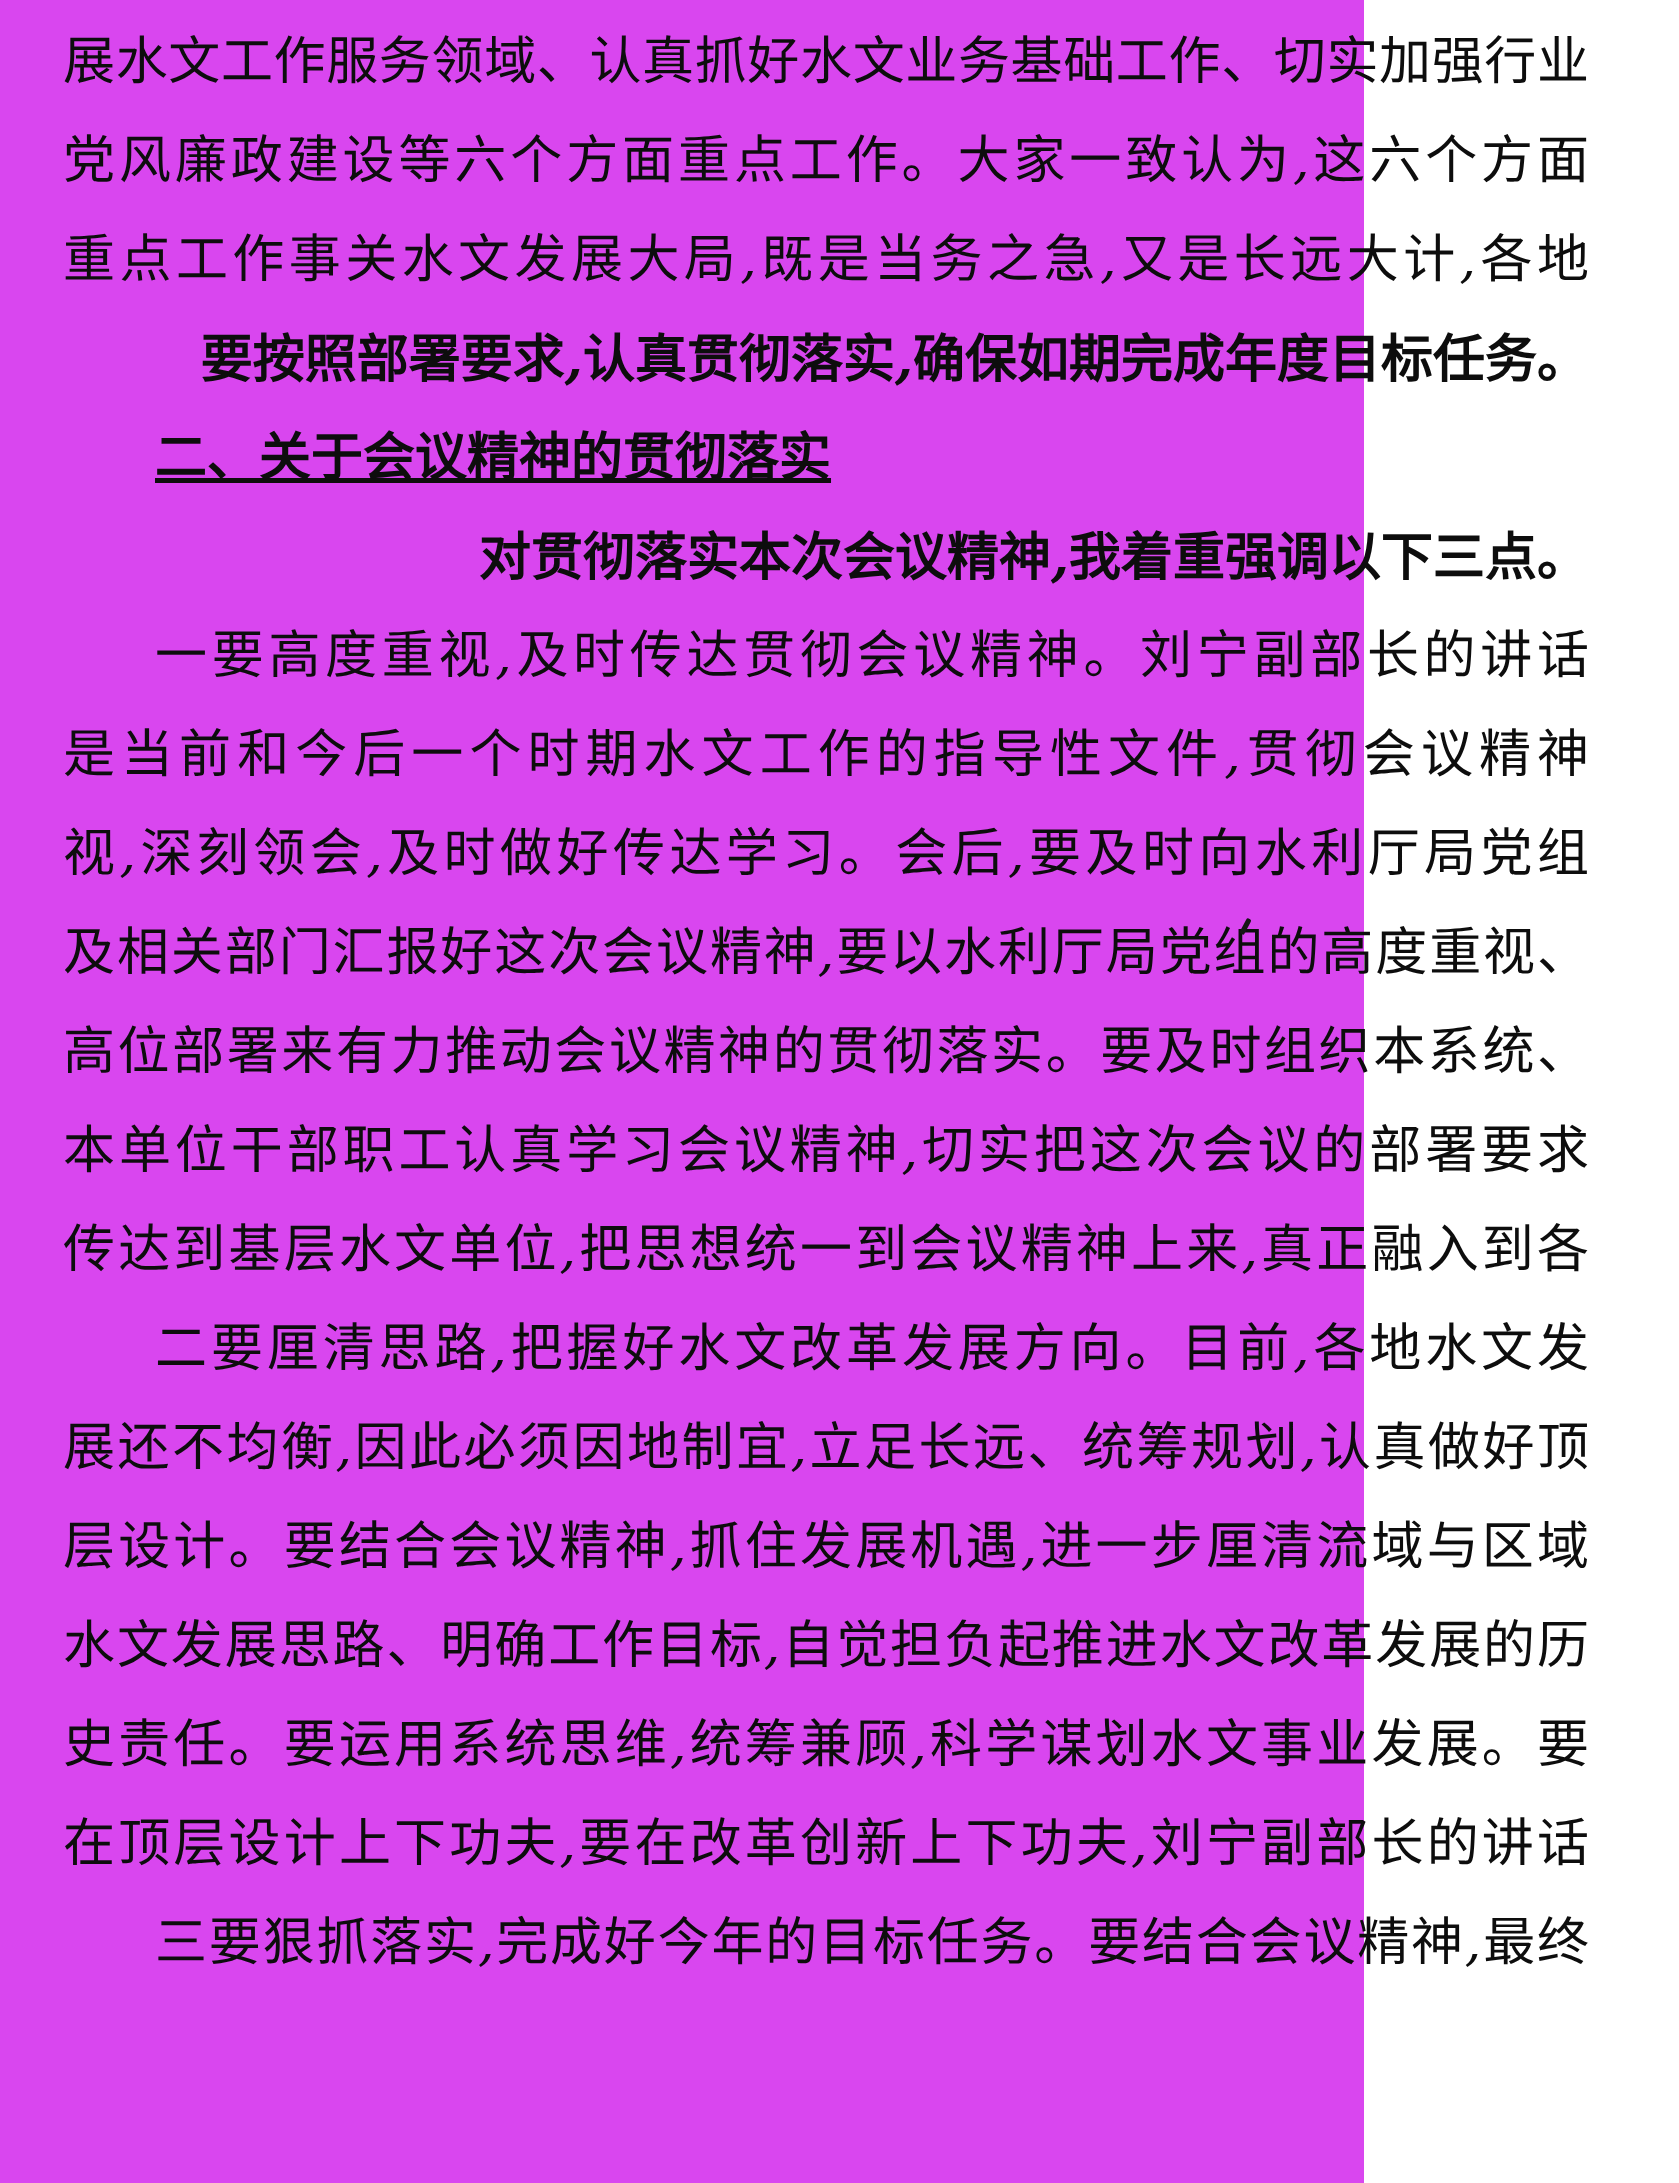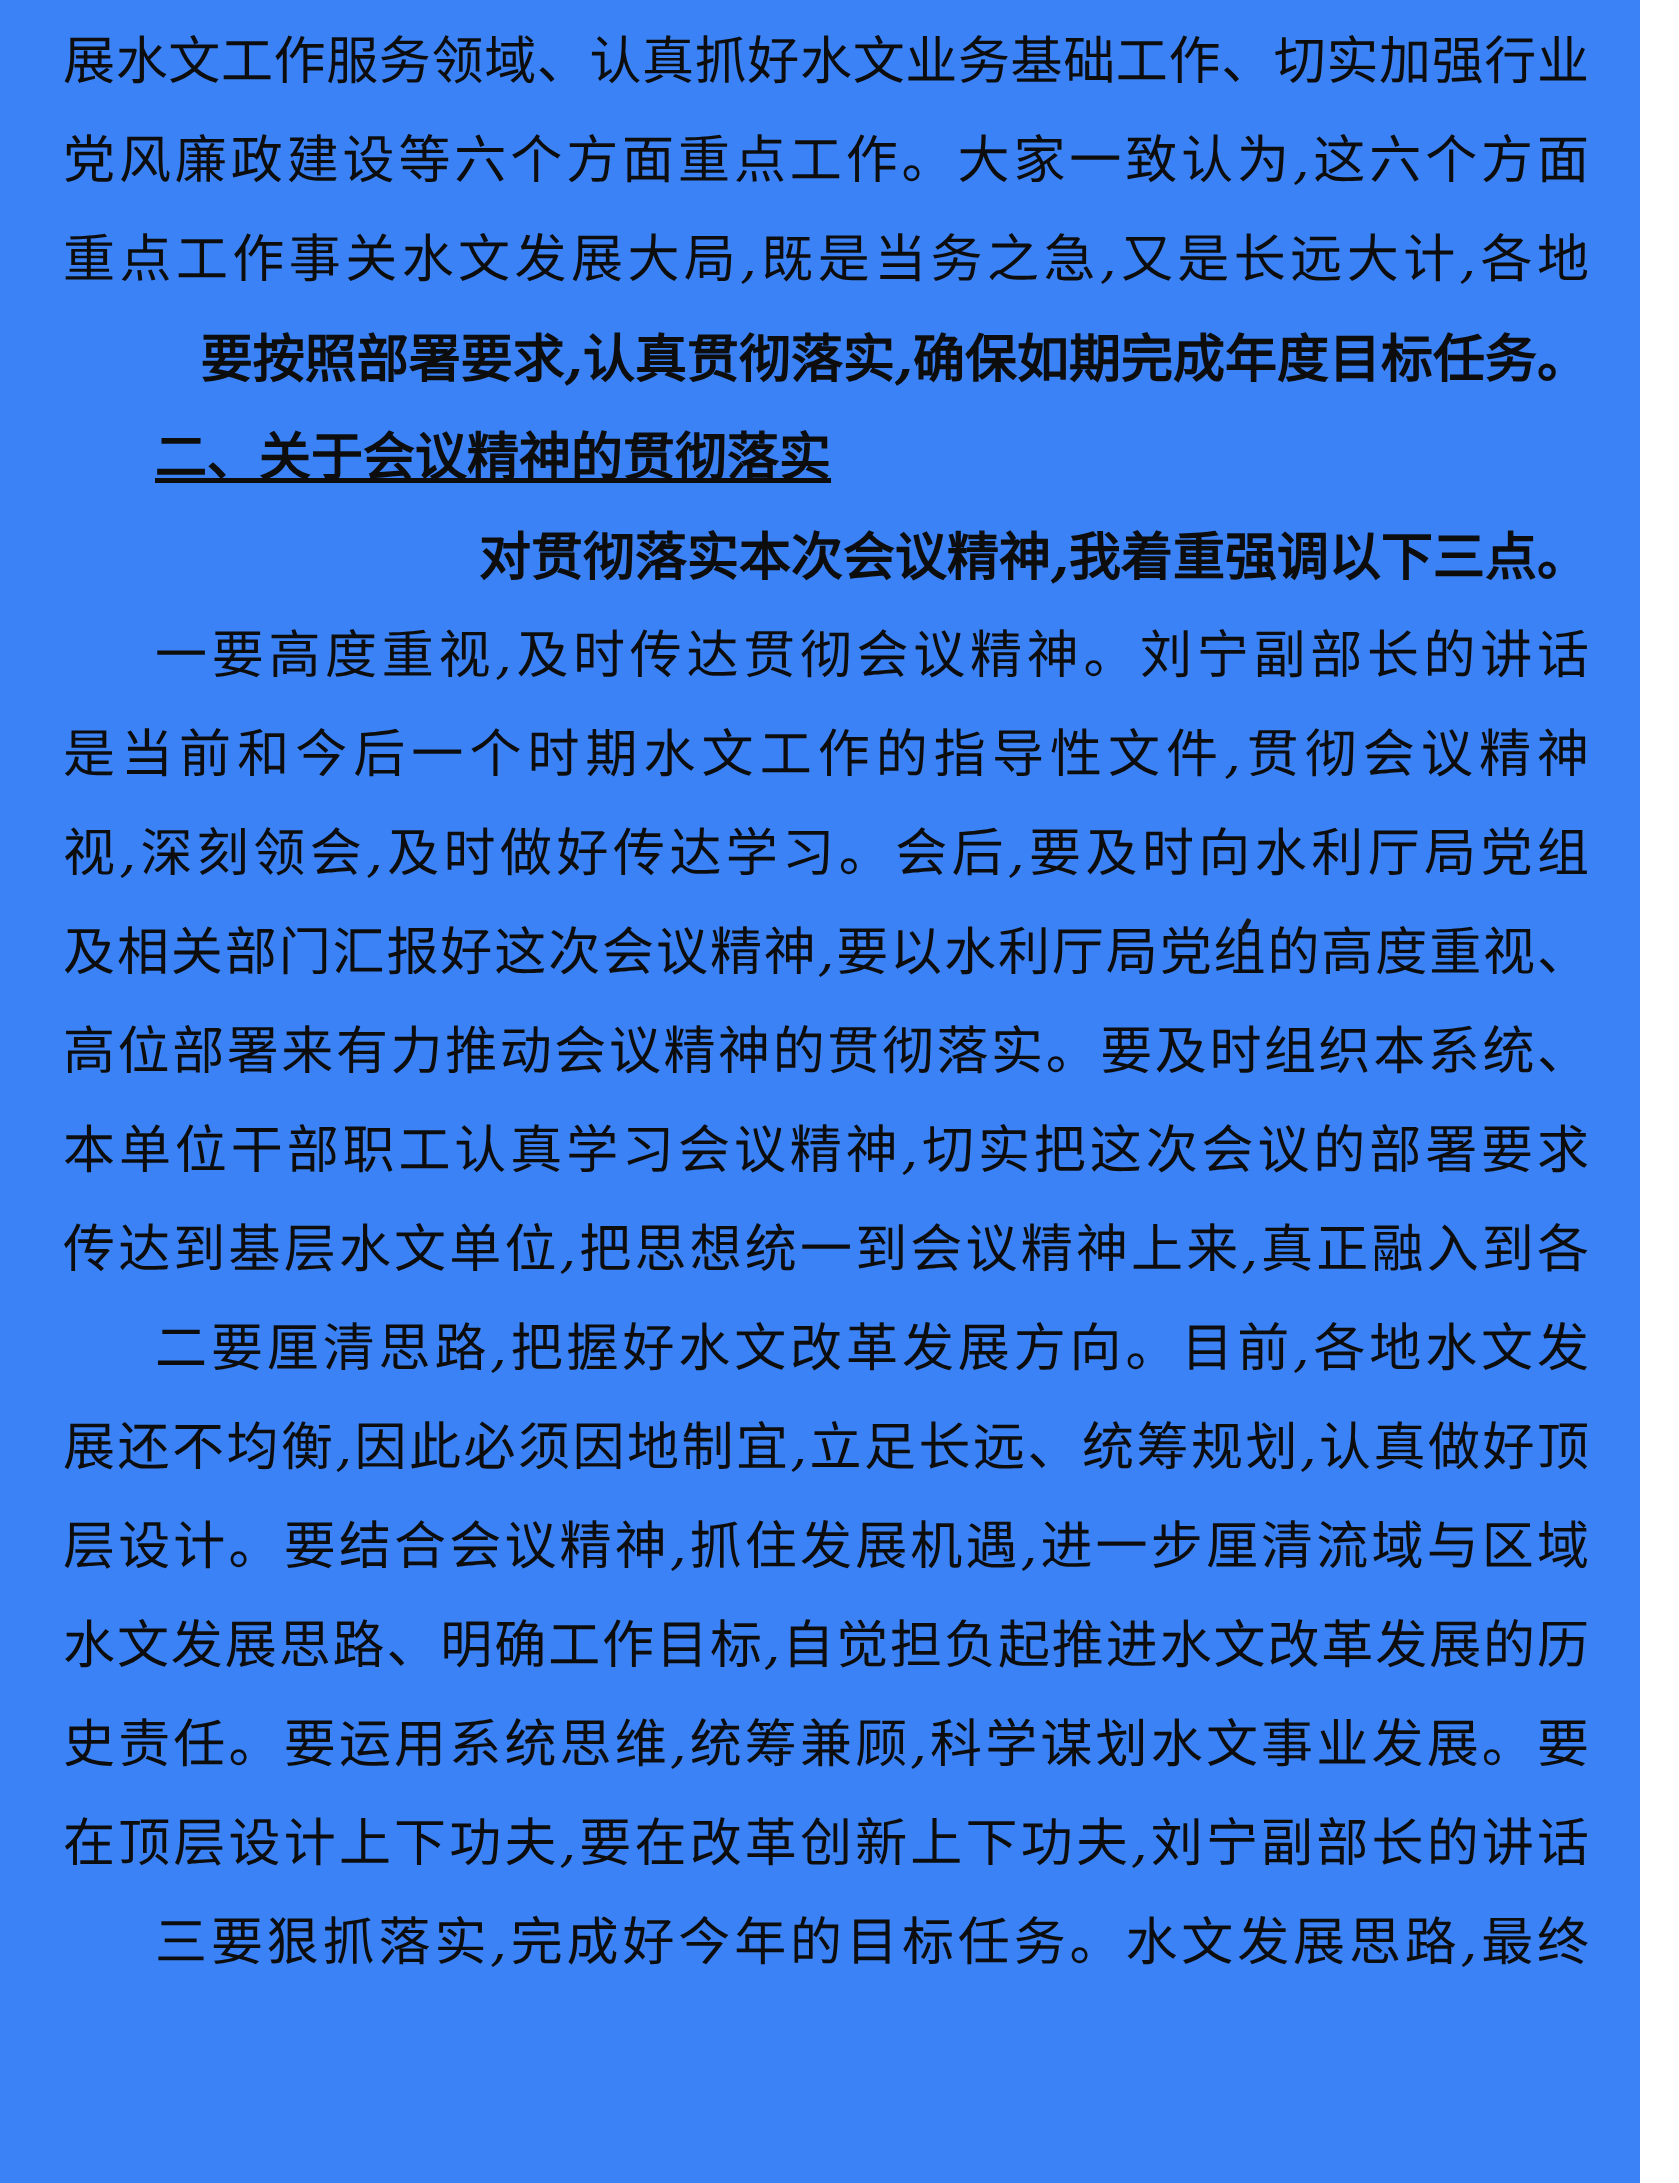--- a/index.html
+++ b/index.html
@@ -4,23 +4,23 @@
   <style>
     * { margin: 0; padding: 0; box-sizing: border-box; }
     html, body {
       width: 1680px;
       height: 2183px;
       background: #ffffff;
       overflow: hidden;
     }
     .page {
       position: relative;
-      width: 1640px;
+      width: 1364px;
       height: 2183px;
-      background: #3b82f6;
+      background: #d946ef;
     }
     .doc {
       position: absolute;
       left: 63px;
       top: 11.6px;
       width: 1526px;
     }
     .line {
       height: 99px;
       line-height: 99px;
@@ -87,19 +87,19 @@
     <div class="line">传达到基层水文单位,把思想统一到会议精神上来,真正融入到各</div>
 
     <div class="line indent"><span class="lead">二要厘清思路,把握好水文改革发展方向。</span><span>目前,各地水文发</span></div>
 
     <div class="line">展还不均衡,因此必须因地制宜,立足长远、统筹规划,认真做好顶</div>
     <div class="line">层设计。要结合会议精神,抓住发展机遇,进一步厘清流域与区域</div>
     <div class="line">水文发展思路、明确工作目标,自觉担负起推进水文改革发展的历</div>
     <div class="line">史责任。要运用系统思维,统筹兼顾,科学谋划水文事业发展。要</div>
     <div class="line">在顶层设计上下功夫,要在改革创新上下功夫,刘宁副部长的讲话</div>
 
-    <div class="line indent"><span class="lead">三要狠抓落实,完成好今年的目标任务。</span><span>水文发展思路,最终</span></div>
+    <div class="line indent"><span class="lead">三要狠抓落实,完成好今年的目标任务。</span><span>要结合会议精神,最终</span></div>
 
   </div>
 
   <div class="speck"></div>
 </div>
 
 
 </body></html>

